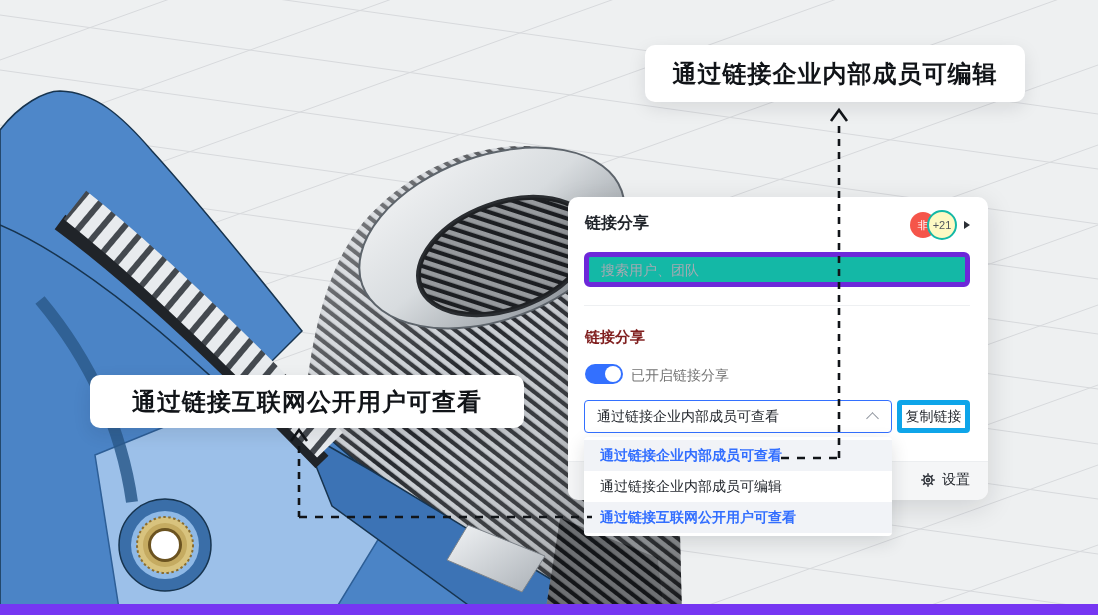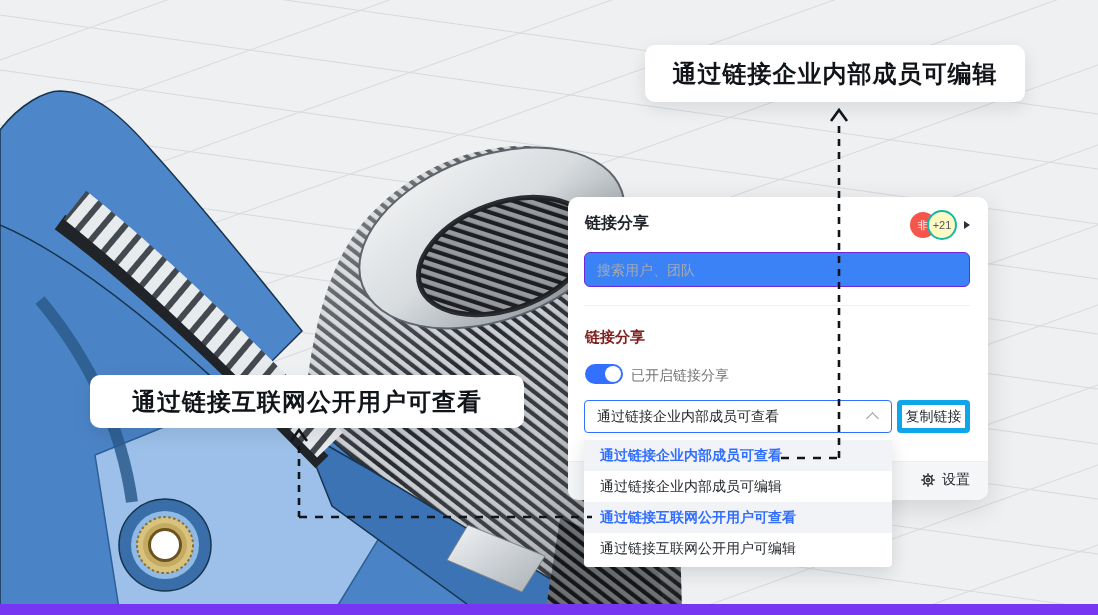--- a/index.html
+++ b/index.html
@@ -20,21 +20,21 @@
   
   .panel{position:absolute;left:568px;top:197px;width:420px;height:302px;z-index:10;
          background:#ffffff;border-radius:10px;box-shadow:0 8px 28px rgba(20,24,31,.14);}
   .panel .title{position:absolute;left:17px;top:16px;font-size:16px;font-weight:700;color:#1f2329;}
   .collab{position:absolute;right:18px;top:14px;height:28px;display:flex;align-items:center;cursor:pointer;}
   .av{width:26px;height:26px;border-radius:50%;display:flex;align-items:center;justify-content:center;font-size:11px;}
   .av.red{background:#F5554A;color:#fff;z-index:1;}
   .av.more{background:#fef9c3;color:#51565d;margin-left:-9px;z-index:2;border:2px solid #14b8a6;}
   .caret-right{width:0;height:0;border-left:6px solid #2b2f36;border-top:4px solid transparent;border-bottom:4px solid transparent;margin-left:7px;}
   .search{position:absolute;left:16px;top:55px;width:386px;height:35px;box-sizing:border-box;
-          border:1px solid #6d28d9;border-radius:6px;font-size:14px;color:#1f2329;padding:0 12px;outline:none;background:#3b82f6;}
+          border:5px solid #6d28d9;border-radius:6px;font-size:14px;color:#1f2329;padding:0 12px;outline:none;background:#14b8a6;}
   .search::placeholder{color:#a6aab2;}
   .divider{position:absolute;left:16px;top:108px;width:386px;height:1px;background:#eef0f2;}
   .sec-title{position:absolute;left:17px;top:131px;font-size:15px;font-weight:700;color:#7f1d1d;}
   .toggle{position:absolute;left:17px;top:167px;width:38px;height:20px;border-radius:10px;background:#3370FF;cursor:pointer;}
   .toggle .knob{position:absolute;right:2px;top:2px;width:16px;height:16px;border-radius:50%;background:#fff;}
   .toggle-label{position:absolute;left:63px;top:170px;font-size:14px;color:#737373;}
   .perm-select{position:absolute;left:16px;top:203px;width:308px;height:33px;box-sizing:border-box;
                border:1px solid #3370FF;border-radius:4px;background:#fff;display:flex;align-items:center;cursor:pointer;}
   .perm-select .val{font-size:14px;color:#1f2329;padding-left:12px;flex:1;white-space:nowrap;}
   .chev-up{width:8px;height:8px;border-left:1.6px solid #8f959e;border-top:1.6px solid #8f959e;
@@ -202,21 +202,20 @@
         </svg>
         <span>设置</span>
       </div>
     </div>
   </div>
 
   <div class="dropdown">
     <div class="dd-item hl">通过链接企业内部成员可查看</div>
     <div class="dd-item">通过链接企业内部成员可编辑</div>
     <div class="dd-item hl">通过链接互联网公开用户可查看</div>
-    <div class="dd-item">通过链接互联网公开用户可编辑</div>
   </div>
 
   <svg class="arrows" width="1098" height="615" viewBox="0 0 1098 615">
     <g stroke="#111418" stroke-width="2.6" fill="none">
       <path d="M831,121 L839,110 L847,121"></path>
       <line x1="839" y1="126" x2="839" y2="458" stroke-dasharray="7 6"></line>
       <line x1="837" y1="458" x2="778" y2="458" stroke-dasharray="8 8"></line>
       <path d="M291,441 L299,430 L307,441"></path>
       <line x1="299" y1="446" x2="299" y2="517" stroke-dasharray="7 6"></line>
       <line x1="299" y1="517" x2="592" y2="517" stroke-dasharray="8 8"></line>

